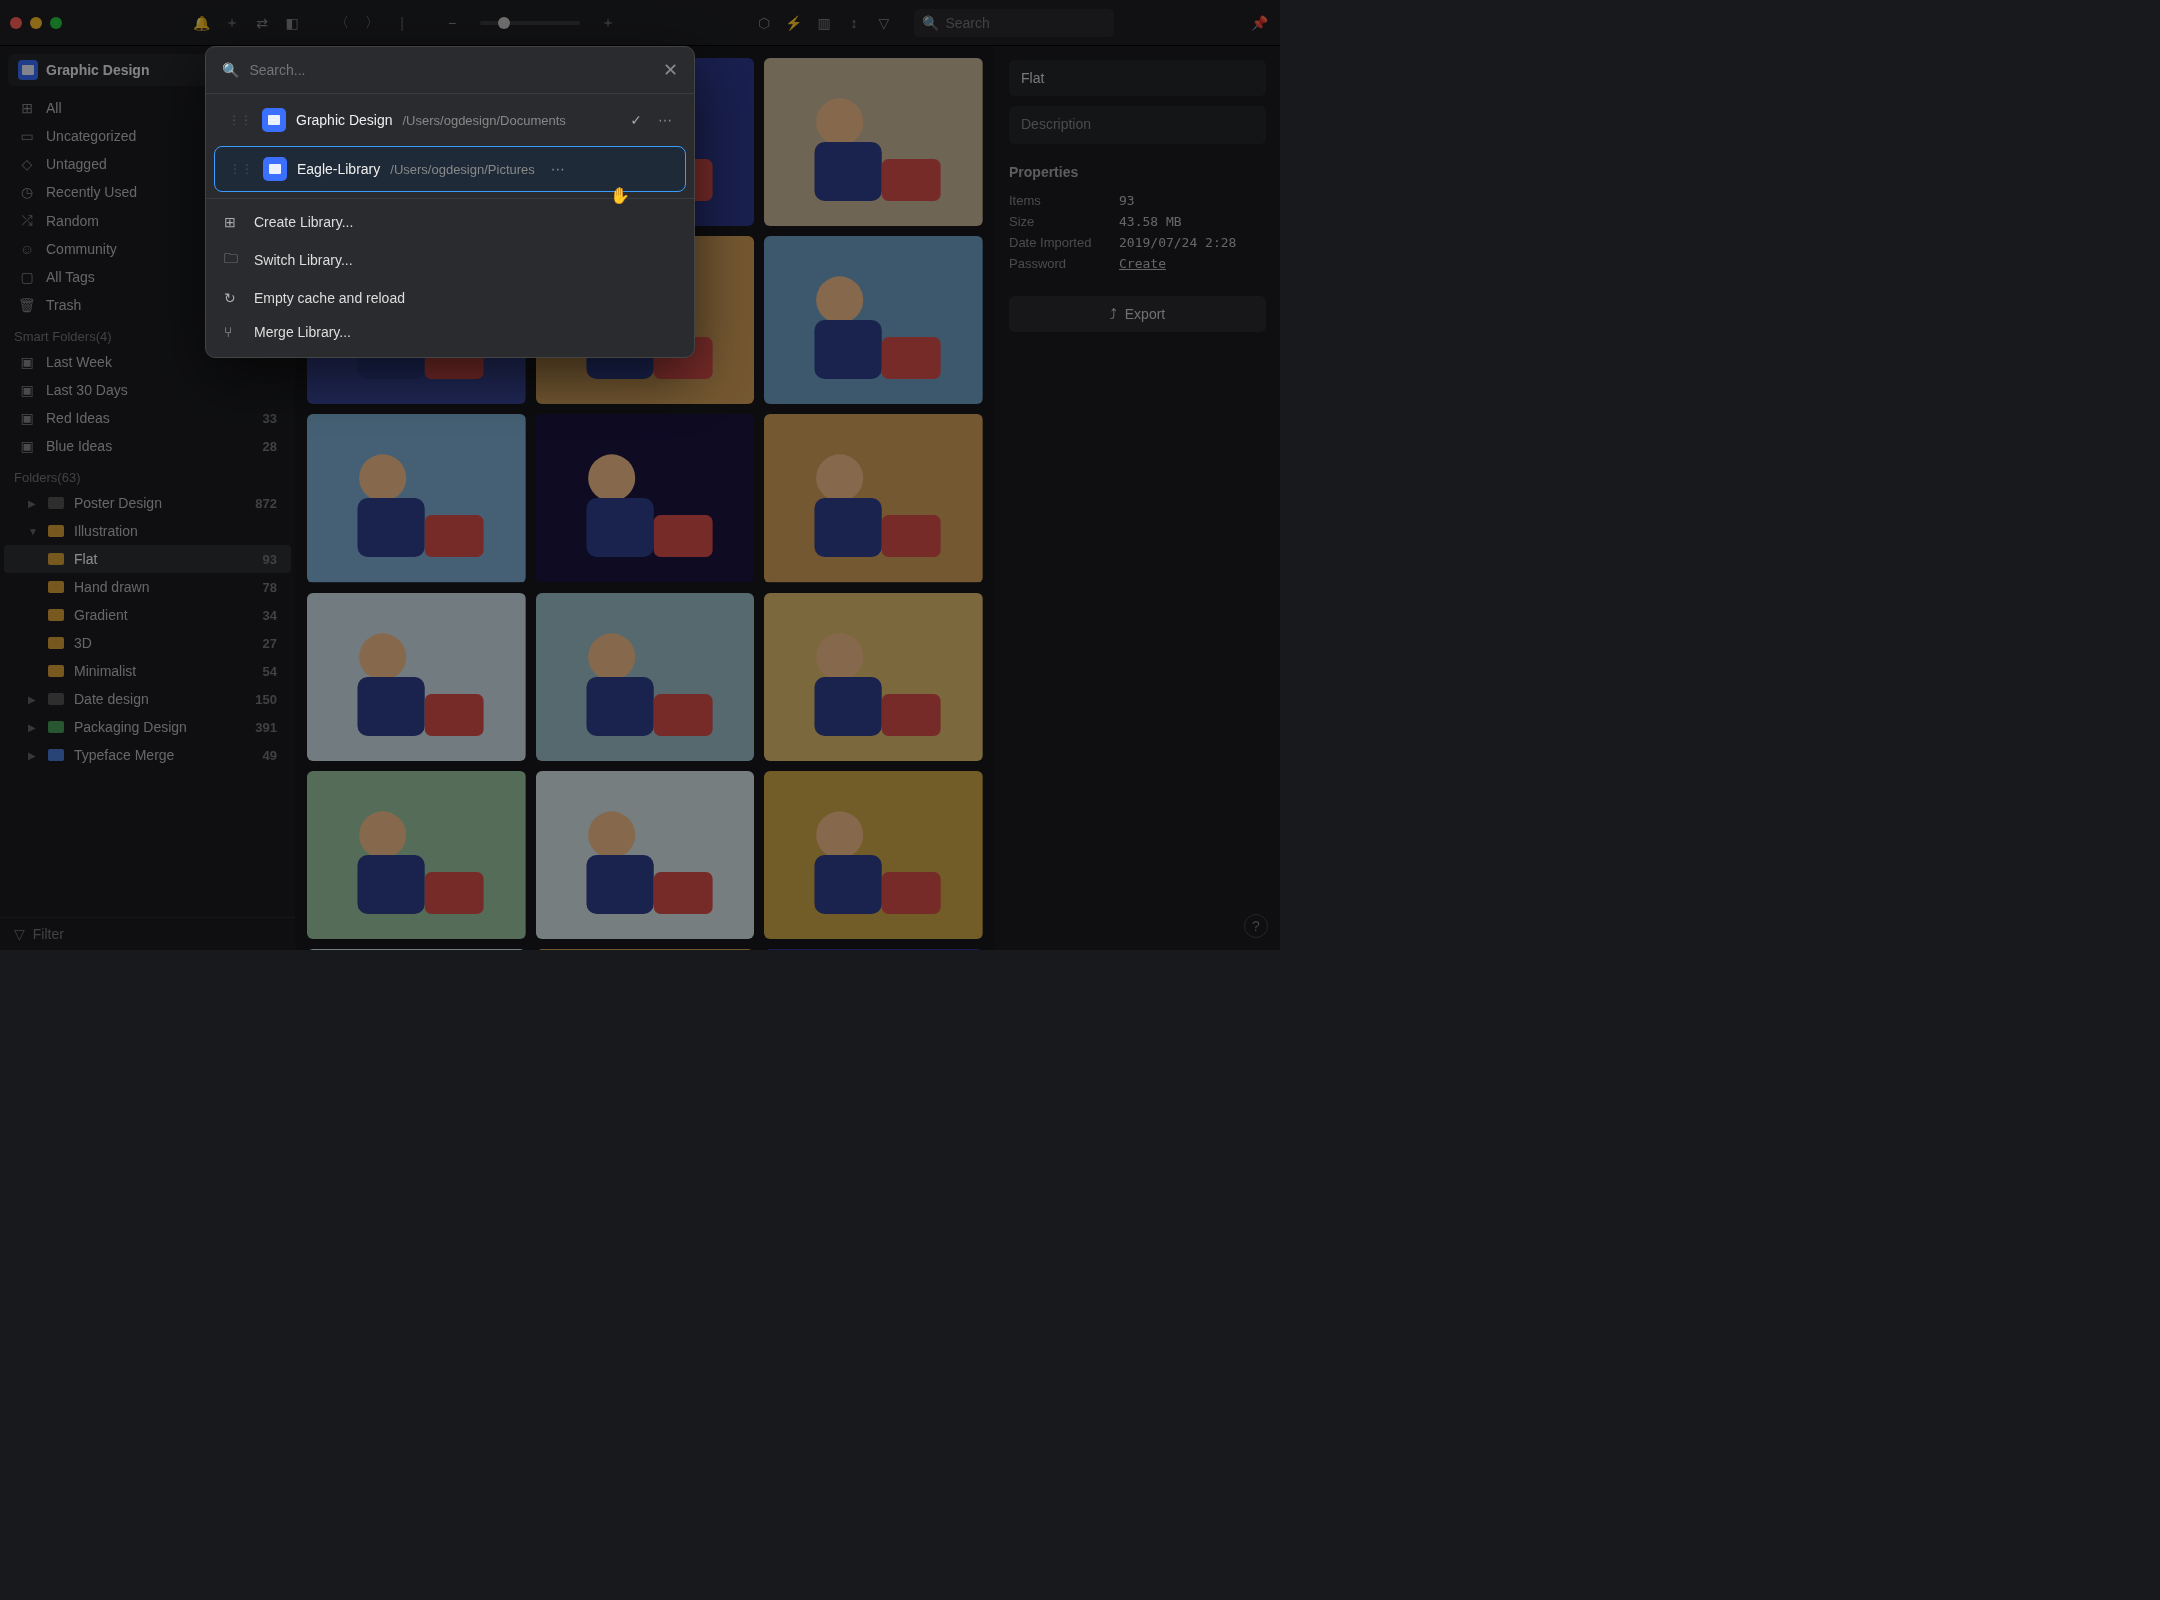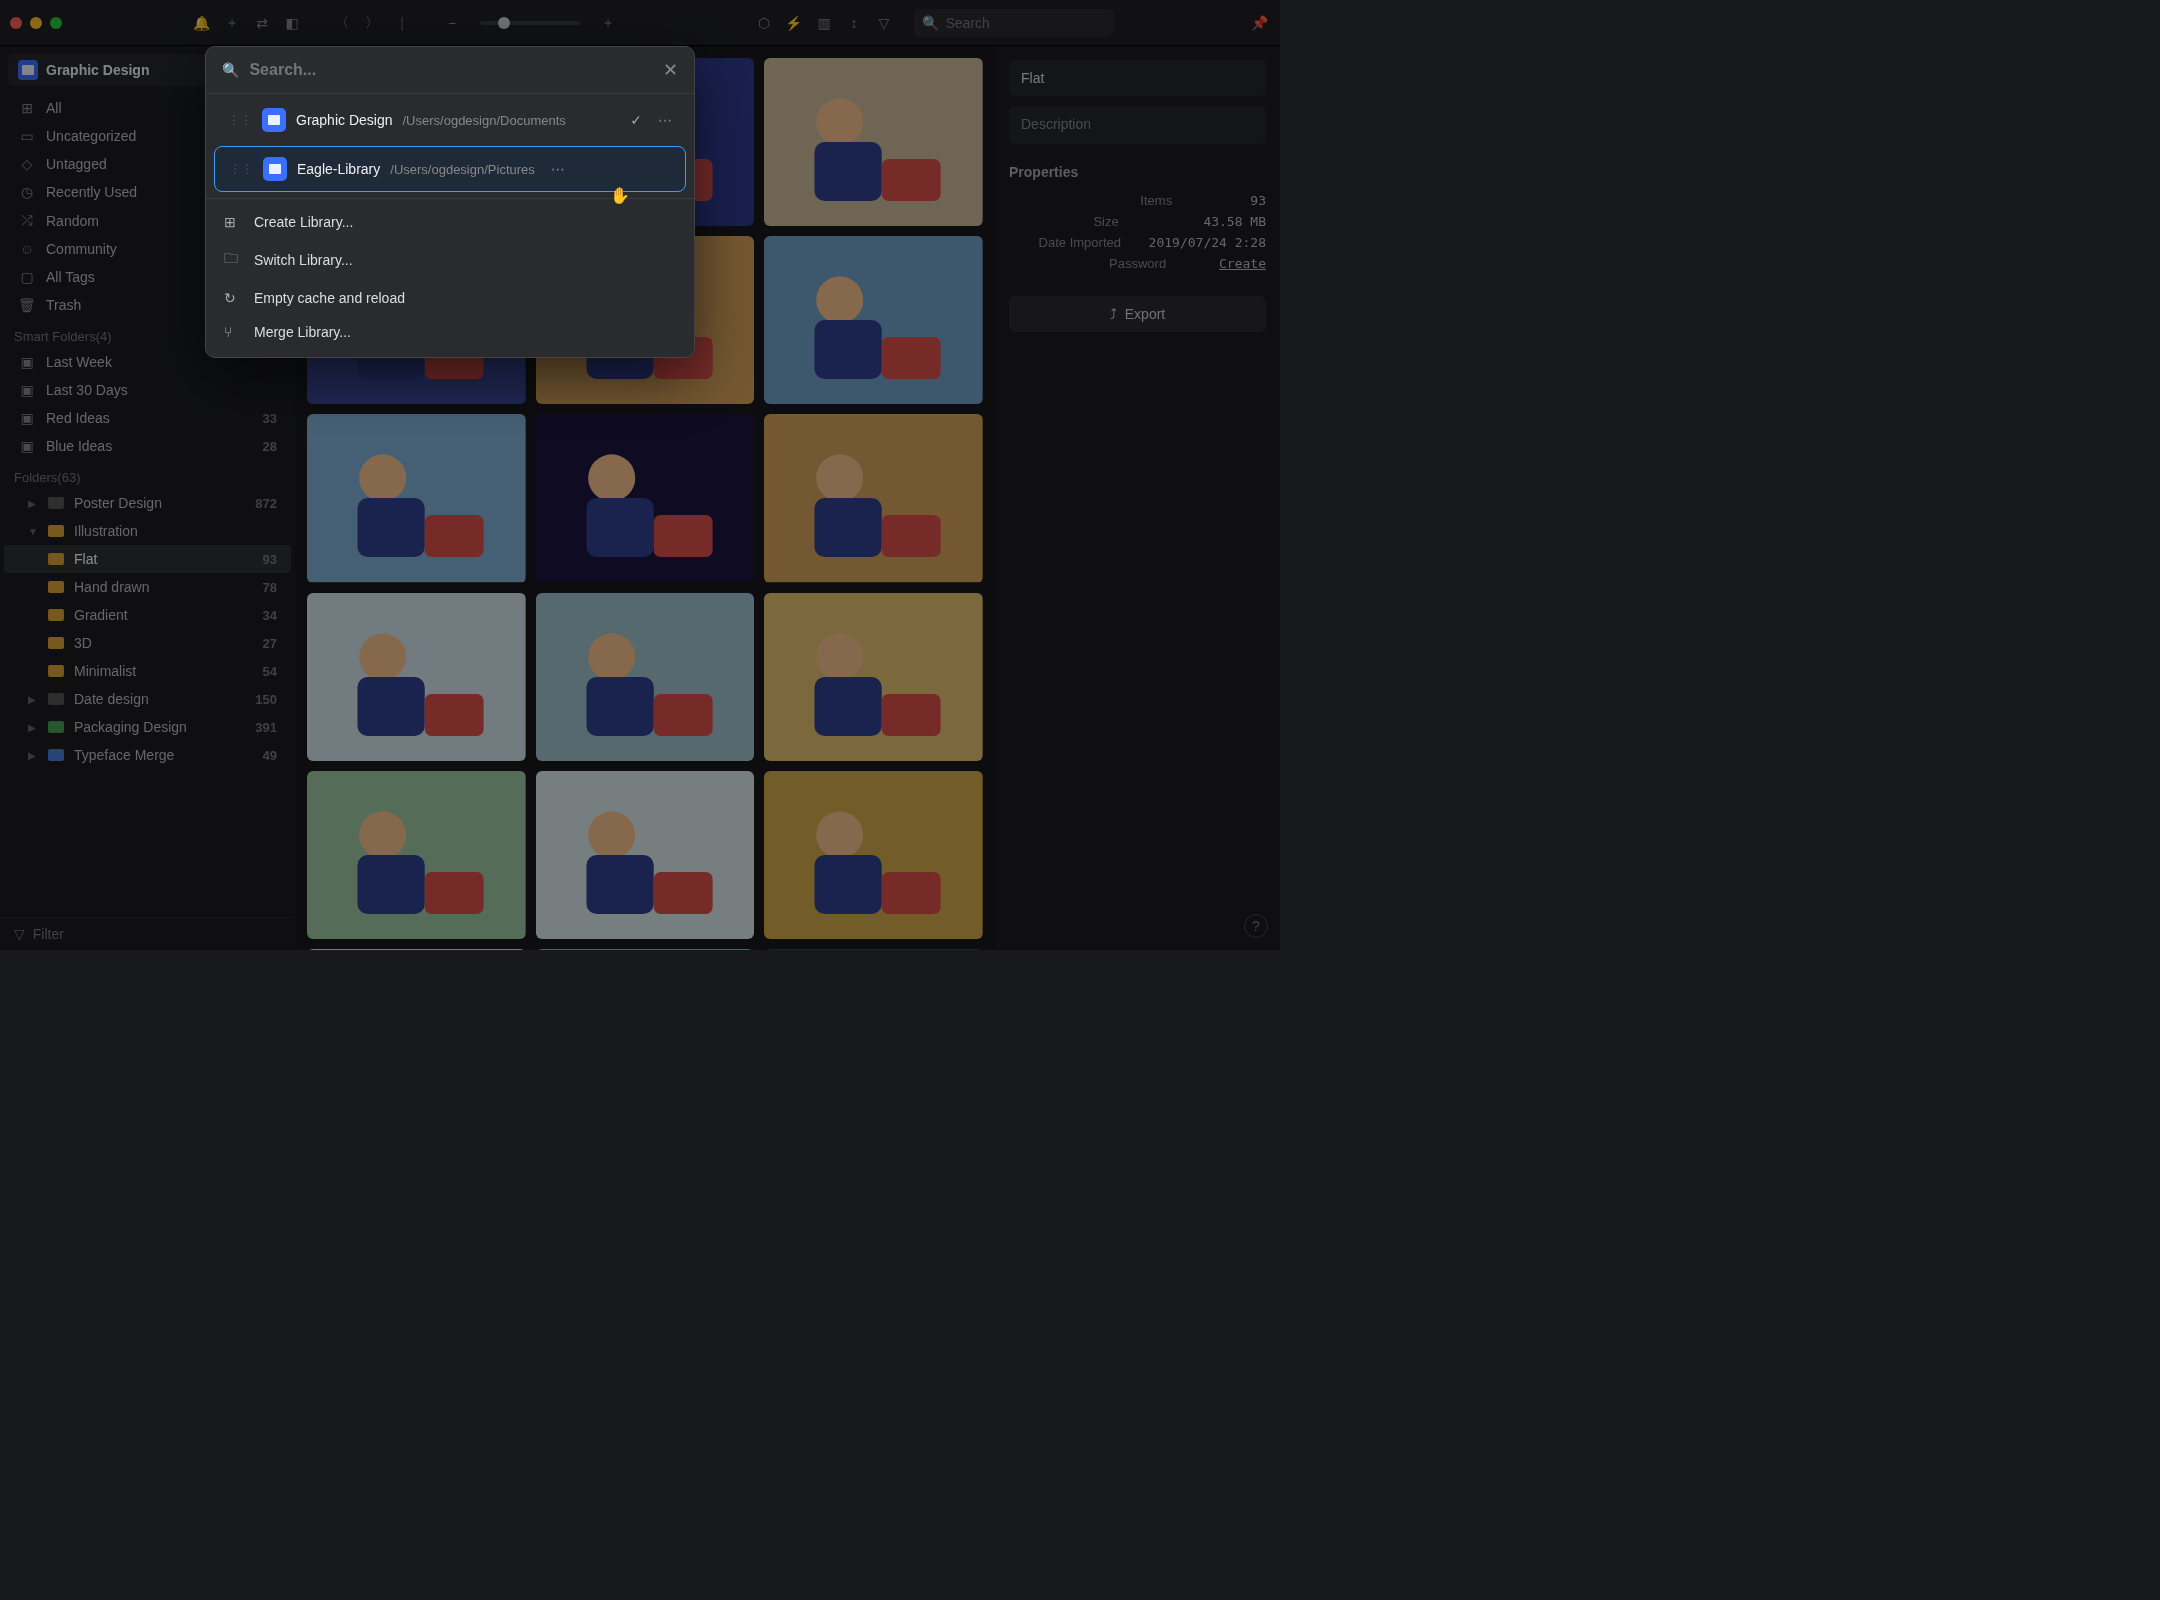--- a/index.html
+++ b/index.html
@@ -40,33 +40,33 @@
 .content { flex:1; background:#18191c; overflow-y:auto; padding:12px; }
 .grid { display:grid; grid-template-columns:repeat(3,1fr); gap:10px; }
 .thumb { aspect-ratio:1.3/1; border-radius:6px; position:relative; overflow:hidden; }
 .thumb svg{width:100%;height:100%;}
 
 
 .inspector { width:285px; background:#1c1d20; padding:14px; display:flex; flex-direction:column; gap:10px; }
 .insp-title{background:#26272a;border-radius:6px;padding:10px 12px;color:#ddd;}
 .insp-desc{background:#26272a;border-radius:6px;padding:10px 12px;color:#888;min-height:38px;}
 .insp-section{color:#aaa;font-weight:600;margin-top:10px;}
-.prop-row{display:flex;padding:3px 0;font-size:13px;justify-content:flex-end;}
+.prop-row{display:flex;padding:3px 0;font-size:13px;}
 .prop-label{flex:0 0 110px;color:#888;}
 .prop-value{color:#bbb;font-family:ui-monospace,monospace;}
 .prop-value.link{text-decoration:underline;cursor:pointer;}
 .export-btn{margin-top:12px;background:#2a2b2e;border-radius:6px;padding:10px;display:flex;align-items:center;justify-content:center;gap:8px;color:#ccc;cursor:pointer;}
 
 
 .dim { position:absolute; inset:0; background:rgba(0,0,0,0.45); pointer-events:none; z-index:5; }
 
 
 .popover { position:absolute; left:205px; top:46px; width:490px; background:#2a2b2e; border:1px solid #444; border-radius:10px; box-shadow:0 20px 60px rgba(0,0,0,0.6); z-index:10; padding-bottom:8px;}
 .pop-search{display:flex;align-items:center;gap:10px;padding:12px 16px;border-bottom:1px solid #3a3b3f;}
-.pop-search input{flex:1;background:transparent;border:none;outline:none;color:#fca5a5;font-size:16px;font-weight:bold;}
+.pop-search input{flex:1;background:transparent;border:none;outline:none;color:#fca5a5;font-size:14px;}
 .pop-close{color:#888;cursor:pointer;font-size:18px;}
 .lib-row{display:flex;align-items:center;gap:10px;padding:10px 14px;margin:4px 8px;border-radius:8px;cursor:pointer;}
 .lib-row .grip{color:#555;font-size:12px;}
 .lib-row .libicon{width:24px;height:24px;background:#3b6fff;border-radius:5px;display:flex;align-items:center;justify-content:center;}
 .lib-row .libname{color:#eee;font-weight:500;}
 .lib-row .libpath{color:#888;font-size:13px;}
 .lib-row .chk{margin-left:auto;color:#aaa;}
 .lib-row .more{color:#888;margin-left:6px;}
 .lib-row.highlight{border:1.5px solid #3b9dff;background:#1f2a38;}
 .pop-sep{height:1px;background:#3a3b3f;margin:6px 0;}

